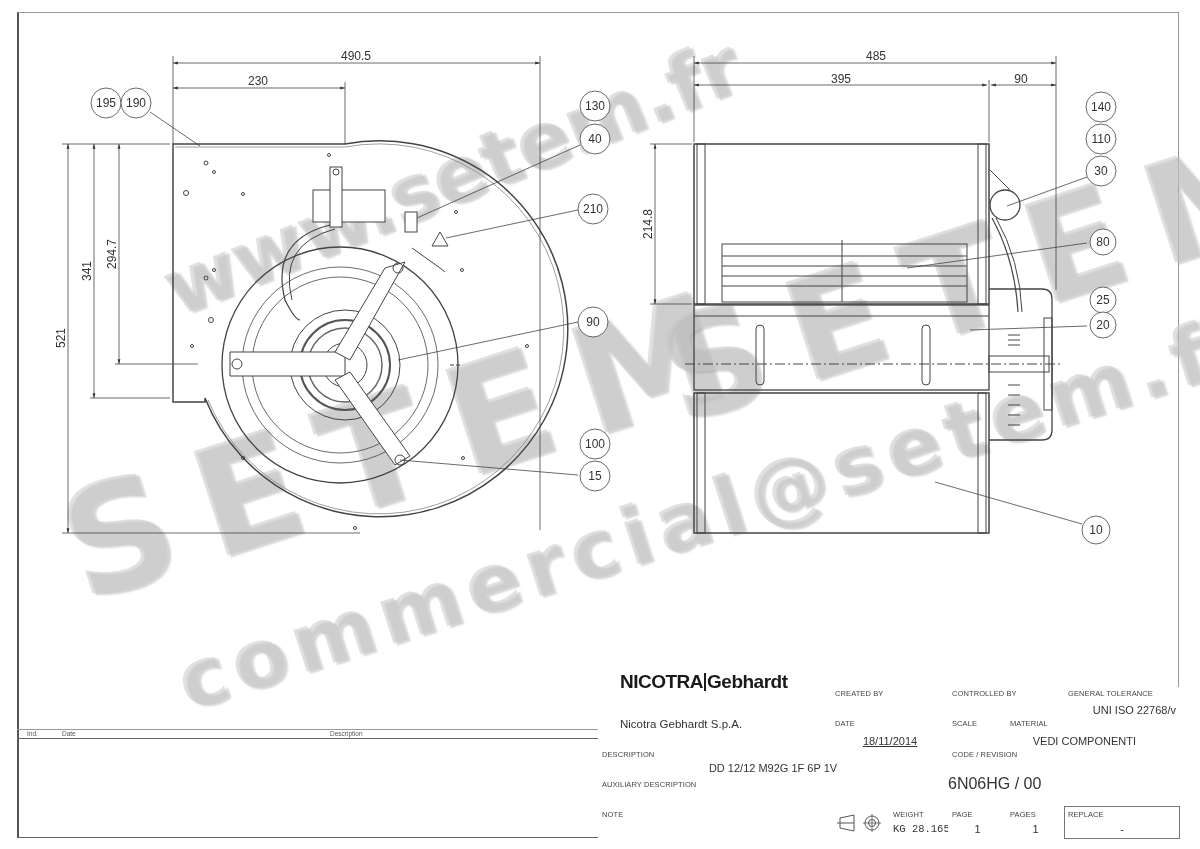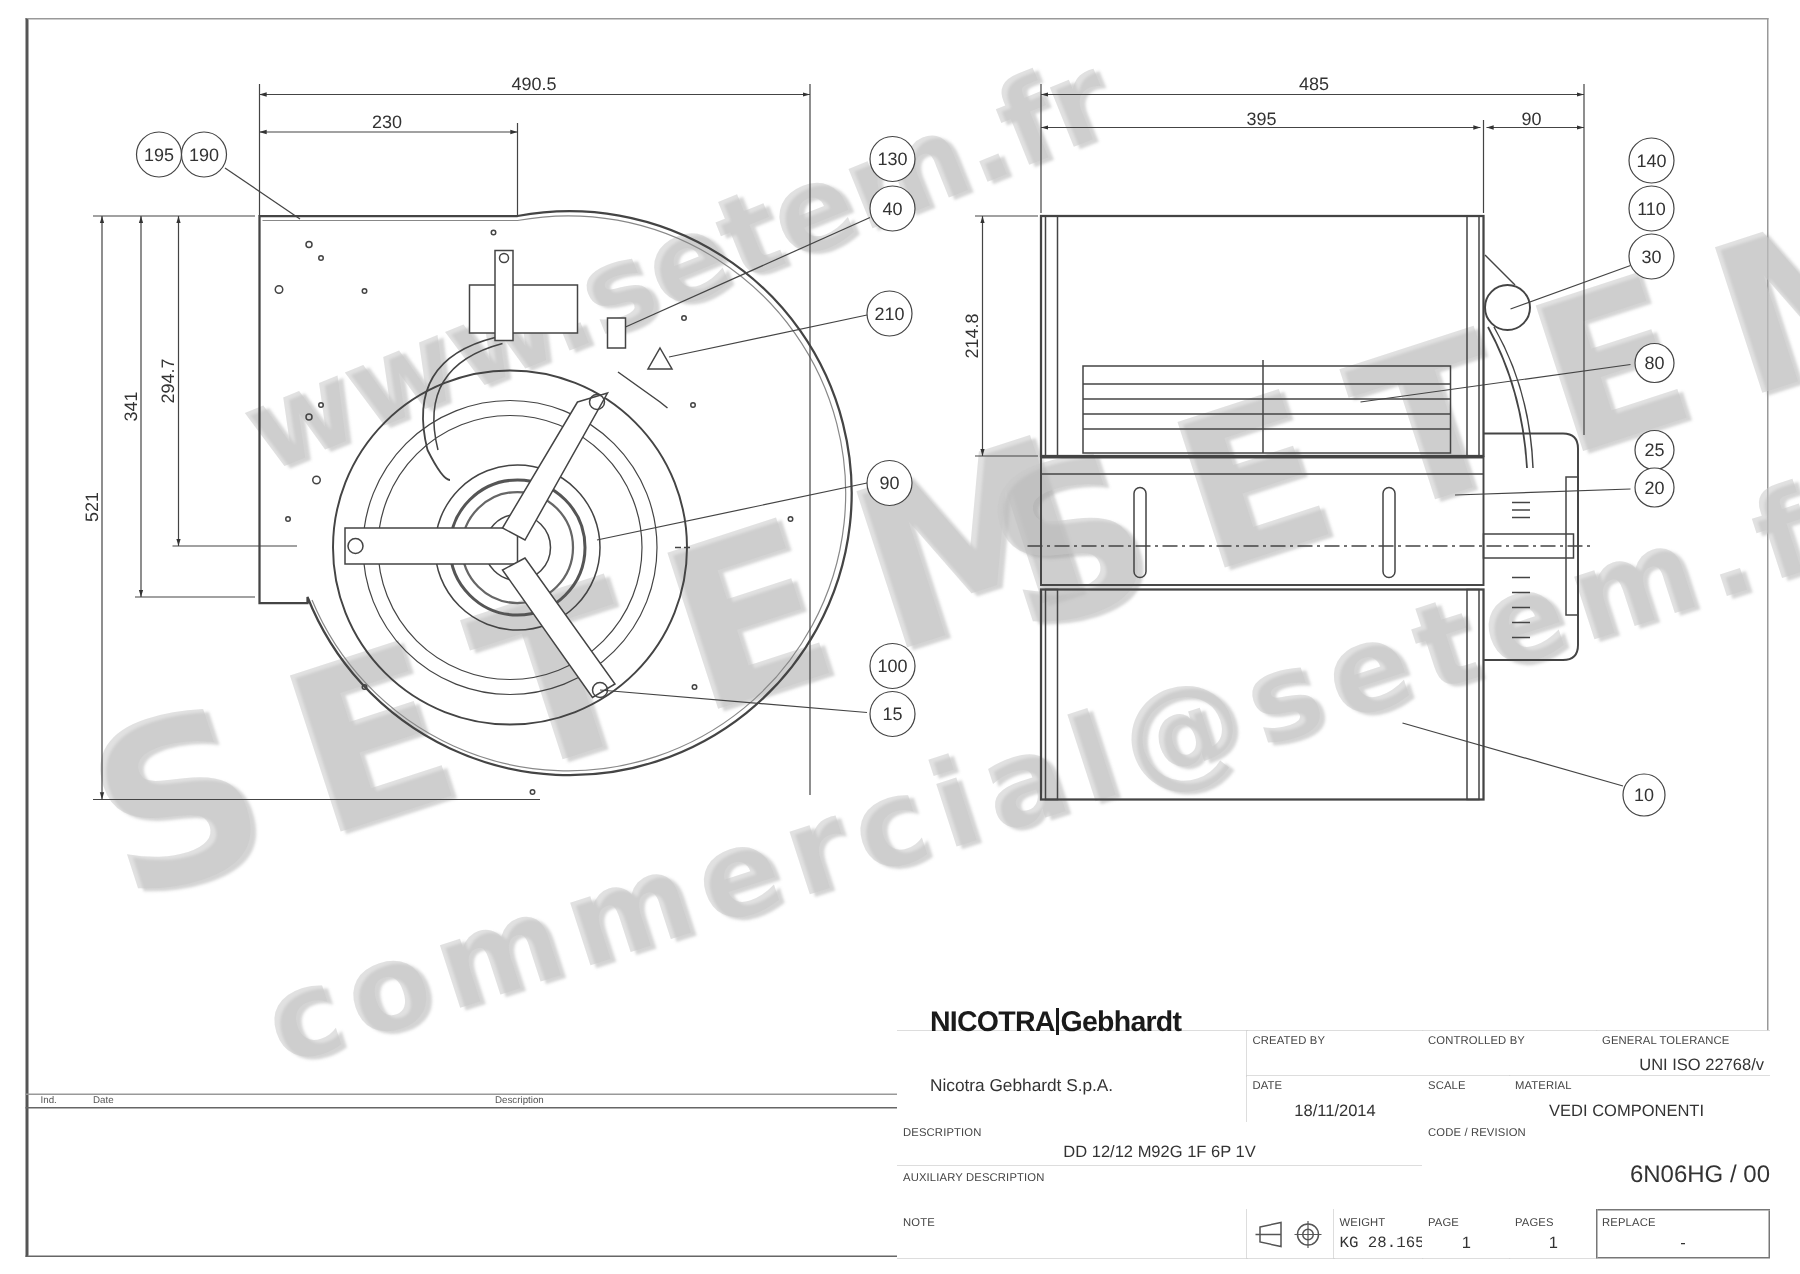--- a/index.html
+++ b/index.html
@@ -234,21 +234,21 @@
 <div class="logo">
   <span>NICOTRA</span><span class="bar"></span><span>Gebhardt</span>
 </div>
 <div class="company">Nicotra Gebhardt S.p.A.</div>
 
 <div class="tb" style="left:831px; top:687px; width:118px; height:31px; border-width:0 1px 1px 0;"></div>
 <div class="lbl" style="left:835px; top:689px;">CREATED BY</div>
 <div class="val" style="left:831px; top:704px; width:118px; text-align:center;margin-top:25px;">R.MAGONI</div>
 <div class="tb" style="left:831px; top:717px; width:118px; height:32px; border-width:0 1px 1px 0;"></div>
 <div class="lbl" style="left:835px; top:719px;">DATE</div>
-<div class="val" style="left:831px; top:735px; width:118px; text-align:center;">18/11/2014</div>
+<div class="val" style="left:831px; top:735px; width:118px; text-align:center;text-decoration:underline;">18/11/2014</div>
 
 <div class="tb" style="left:948px; top:687px; width:117px; height:31px; border-width:0 1px 1px 0;"></div>
 <div class="lbl" style="left:952px; top:689px;">CONTROLLED BY</div>
 <div class="tb" style="left:1064px; top:687px; width:116px; height:31px; border-width:0 0 1px 0;"></div>
 <div class="lbl" style="left:1068px; top:689px;">GENERAL TOLERANCE</div>
 <div class="val" style="left:1064px; top:704px; width:112px; text-align:right;">UNI ISO 22768/v</div>
 
 <div class="tb" style="left:948px; top:717px; width:59px; height:32px; border-width:0 1px 1px 0;"></div>
 <div class="lbl" style="left:952px; top:719px;">SCALE</div>
 <div class="tb" style="left:1006px; top:717px; width:174px; height:32px; border-width:0 0 1px 0;"></div>
@@ -256,21 +256,21 @@
 <div class="val" style="left:1006px; top:735px; width:130px; text-align:right;">VEDI COMPONENTI</div>
 
 <div class="tb" style="left:598px; top:748px; width:351px; height:30px; border-width:0 1px 1px 0;"></div>
 <div class="lbl" style="left:602px; top:750px;">DESCRIPTION</div>
 <div class="val" style="left:598px; top:762px; width:350px; text-align:center; font-size:11px;">DD 12/12 M92G 1F 6P 1V</div>
 <div class="tb" style="left:598px; top:777px; width:351px; height:30px; border-width:0 1px 1px 0;"></div>
 <div class="lbl" style="left:602px; top:780px;">AUXILIARY DESCRIPTION</div>
 
 <div class="tb" style="left:948px; top:748px; width:232px; height:59px; border-width:0 0 1px 0;"></div>
 <div class="lbl" style="left:952px; top:750px;">CODE / REVISION</div>
-<div class="val" style="left:948px; top:775px; width:232px; text-align:right; font-size:16px;">6N06HG / 00</div>
+<div class="val" style="left:948px; top:775px; width:232px; text-align:left; font-size:16px;">6N06HG / 00</div>
 
 <div class="tb" style="left:598px; top:806px; width:234px; height:33px; border-width:0 1px 0 0;"></div>
 <div class="lbl" style="left:602px; top:810px;">NOTE</div>
 <div class="tb" style="left:831px; top:806px; width:59px; height:33px; border-width:0 1px 0 0;"></div>
 <svg class="abs" style="left:836px; top:813px;" width="50" height="20">
   <path d="M4,5 L18,2 L18,18 L4,15 Z M1,10 L18,10" stroke="#555" fill="none" stroke-width="1"></path>
   <circle cx="36" cy="10" r="7" stroke="#555" fill="none" stroke-width="1"></circle>
   <circle cx="36" cy="10" r="3.5" stroke="#555" fill="none" stroke-width="1"></circle>
   <line x1="27" y1="10" x2="45" y2="10" stroke="#555" stroke-width="0.8"></line>
   <line x1="36" y1="1" x2="36" y2="19" stroke="#555" stroke-width="0.8"></line>

